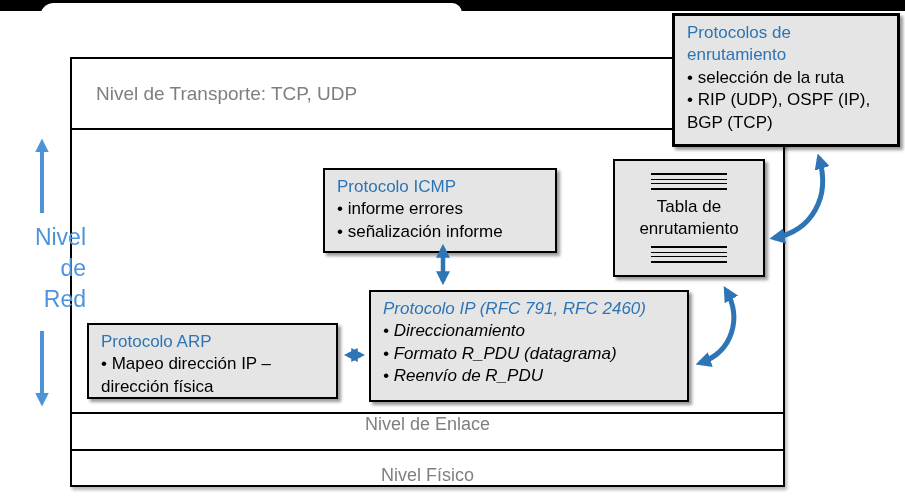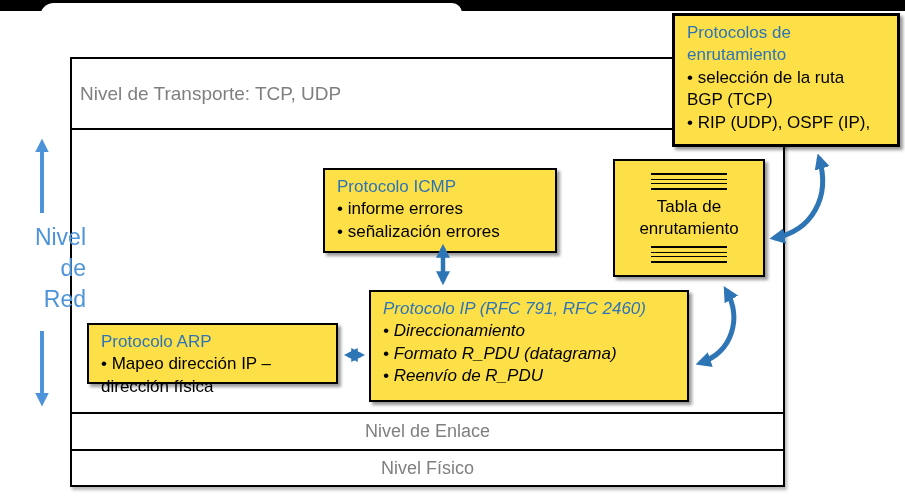--- a/index.html
+++ b/index.html
@@ -7,36 +7,36 @@
   .canvas { position: relative; width: 905px; height: 498px; background: #fff; overflow: hidden; }
 
   .top-bar { position: absolute; left: 0; top: 0; width: 905px; height: 11px; background: #000; z-index: 1; }
   .slide-corner { position: absolute; left: 40px; top: 3px; width: 422px; height: 14px; background: #fff;
                   border-top-left-radius: 14px; border-top-right-radius: 10px; z-index: 2; }
 
   .outer-box { position: absolute; left: 70px; top: 57px; width: 715px; height: 430px;
                border: 2px solid #000; background: #fff; z-index: 1;
                box-shadow: 2px 3px 3px rgba(0,0,0,0.28); }
   .transport-row { position: absolute; left: 0; top: 0; width: 100%; height: 71px;
-                   border-bottom: 2px solid #000; display: flex; align-items: center; padding-left: 8px; }
+                   border-bottom: 2px solid #000; display: flex; align-items: center; padding-left: 24px; }
   .layer-label { color: var(--gray-text); font-size: 19px; }
   .link-row { position: absolute; left: 0; top: 353px; width: 100%; height: 37px;
-              border-top: 2px solid #000; display: flex; align-items: center; justify-content: center; }
-  .physical-row { position: absolute; left: 0; top: 390px; width: 100%; height: 36px;
+              border-top: 2px solid #000; display: flex; justify-content: center; }
+  .physical-row { position: absolute; left: 0; top: 390px; width: 100%; height: 50px;
                   border-top: 2px solid #000; display: flex; align-items: center; justify-content: center; }
   .bottom-label { color: var(--gray-text); font-size: 18px; }
 
-  .pbox { position: absolute; background: #fde047; border: 2px solid #000; z-index: 3;
+  .pbox { position: absolute; background: #e5e5e5; border: 2px solid #000; z-index: 3;
           box-shadow: 3px 3px 3px rgba(0,0,0,0.4); padding: 6px 12px; font-size: 17px; line-height: 1.32; }
   .pbox .title { color: var(--title-blue); white-space: nowrap; }
   .pbox .line { color: #000; white-space: nowrap; }
 
   .icmp-box { left: 323px; top: 153px; width: 234px; height: 85px; margin-top: 15px; }
   .ip-box   { left: 369px; top: 290px; width: 320px; height: 112px; font-style: italic; }
-  .arp-box  { left: 87px;  top: 323px; width: 251px; height: 61px; }
+  .arp-box  { left: 87px;  top: 323px; width: 251px; height: 76px; }
   .routing-box { left: 672px; top: 13px; width: 228px; height: 134px; border-width: 3px; z-index: 4; }
 
   .table-box { left: 613px; top: 159px; width: 152px; height: 118px; padding: 8px 16px;
                display: flex; flex-direction: column; justify-content: space-between; }
   .rules { margin: 0 20px; }
   .rule { border-top: 2px solid #000; margin: 4px 0; }
   .rule-double { border-top: 1px solid #000; border-bottom: 1px solid #000; height: 5px; margin: 4px 0; }
   .table-label { text-align: center; font-size: 17px; line-height: 1.3; color: #000; }
 
   .side-label { position: absolute; left: 0; top: 222px; width: 86px; text-align: right; z-index: 2;
@@ -66,42 +66,42 @@
 
   <div class="side-label">
     <div>Nivel</div>
     <div>de</div>
     <div>Red</div>
   </div>
 
   <div class="pbox icmp-box">
     <div class="title">Protocolo ICMP</div>
     <div class="line">• informe errores</div>
-    <div class="line">• señalización errores</div>
+    <div class="line">• señalización informe</div>
   </div>
 
   <div class="pbox ip-box">
     <div class="title">Protocolo IP (RFC 791, RFC 2460)</div>
     <div class="line">• Direccionamiento</div>
     <div class="line">• Formato R_PDU (datagrama)</div>
     <div class="line">• Reenvío de R_PDU</div>
   </div>
 
   <div class="pbox arp-box">
     <div class="title">Protocolo ARP</div>
     <div class="line">• Mapeo dirección IP –</div>
     <div class="line">dirección física</div>
   </div>
 
   <div class="pbox routing-box">
     <div class="title">Protocolos de</div>
     <div class="title">enrutamiento</div>
     <div class="line">• selección de la ruta</div>
+    <div class="line">• RIP (UDP), OSPF (IP),</div>
     <div class="line">BGP (TCP)</div>
-    <div class="line">• RIP (UDP), OSPF (IP),</div>
   </div>
 
   <div class="pbox table-box">
     <div class="rules">
       <div class="rule"></div>
       <div class="rule-double"></div>
       <div class="rule"></div>
     </div>
     <div class="table-label">
       <div>Tabla de</div>

